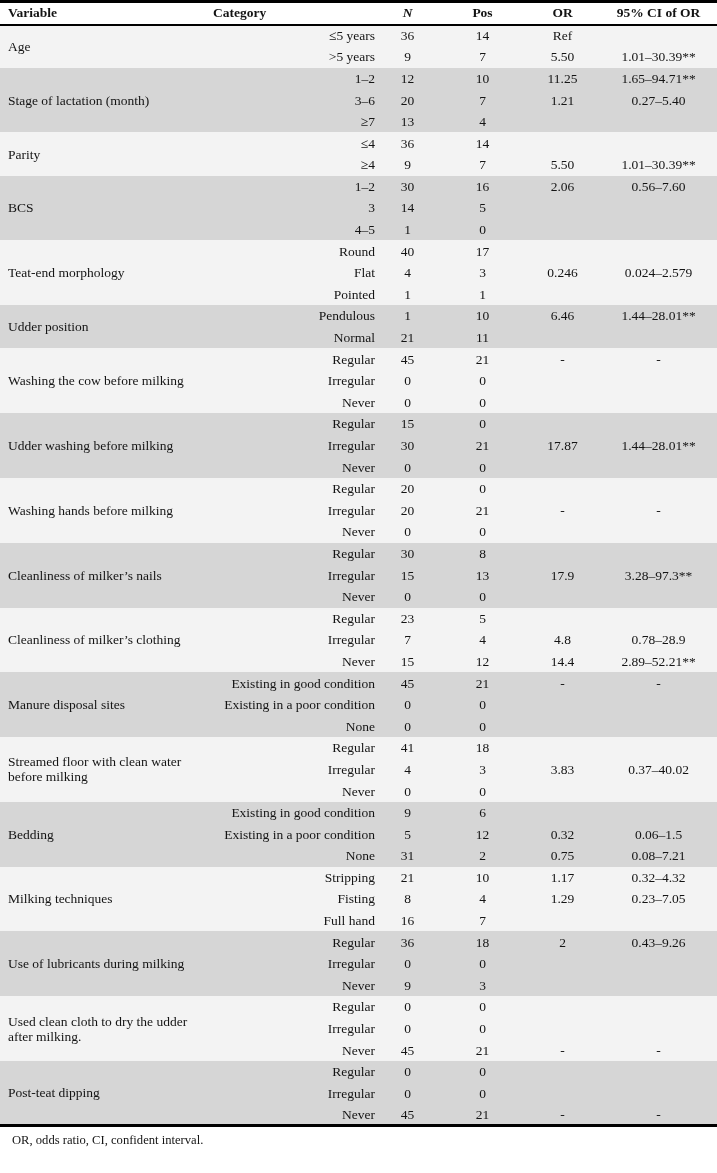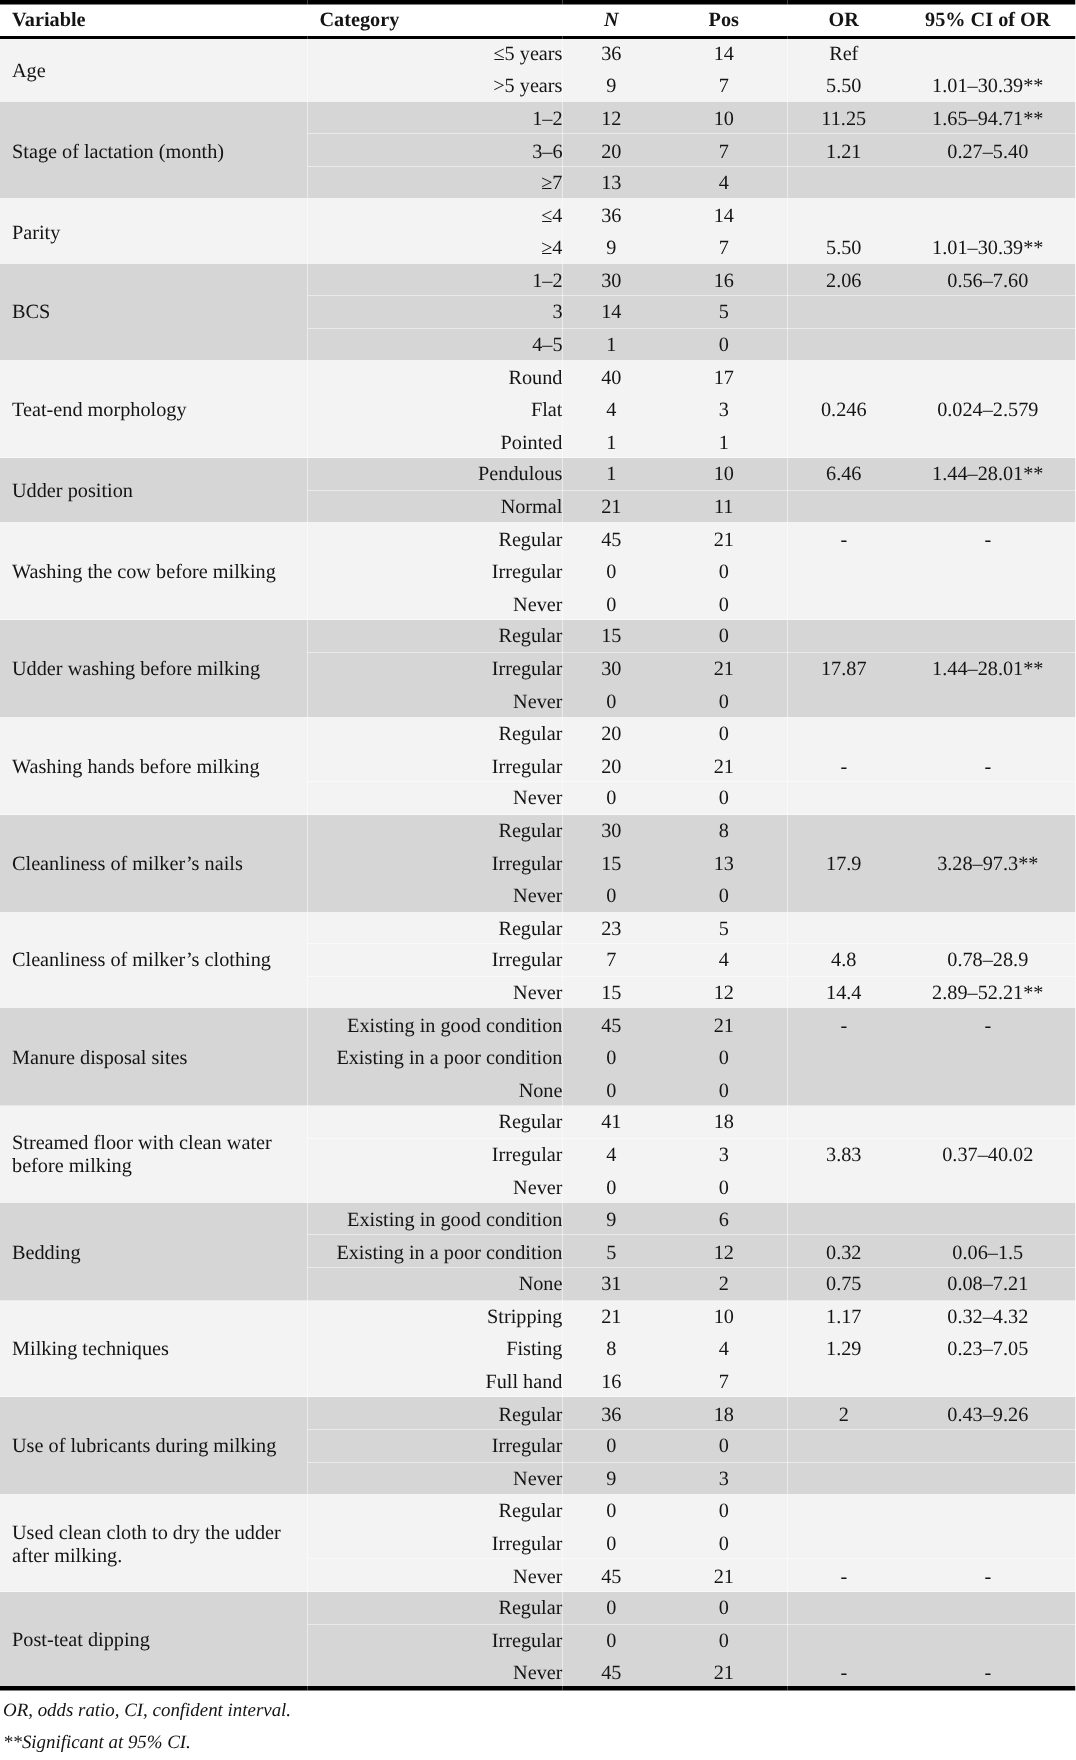--- a/index.html
+++ b/index.html
@@ -56,21 +56,21 @@
     text-align: left;
     white-space: normal;
     font-family: Liberation Serif, serif;
   }
   td.category { padding-left: 7px; text-align: right; }
   td.center { text-align: center; }
 
   tr.band-light td { background: var(--band-light, #f3f3f3); }
   tr.band-dark td  { background: var(--band-dark, #d6d6d6); }
 
-  .footnotes { padding-left: 2px; font-style: italic; }
+  .footnotes { padding-left: 12px; }
   .footnotes p {
     margin: 0;
     padding-top: 6px;
     font-size: 12.6px;
     line-height: 1.15;
   }
 </style>
 </head>
 <body>
 
@@ -467,15 +467,14 @@
           <td class="category">Never</td>
           <td class="center">45</td>
           <td class="center">21</td>
           <td class="center">-</td>
           <td class="center">-</td>
         </tr>
       </tbody>
   </table>
   <div class="footnotes">
     <p>OR, odds ratio, CI, confident interval.</p>
-    <p>**Significant at 95% CI.</p>
   </div>
 </div>
 
 </body></html>

